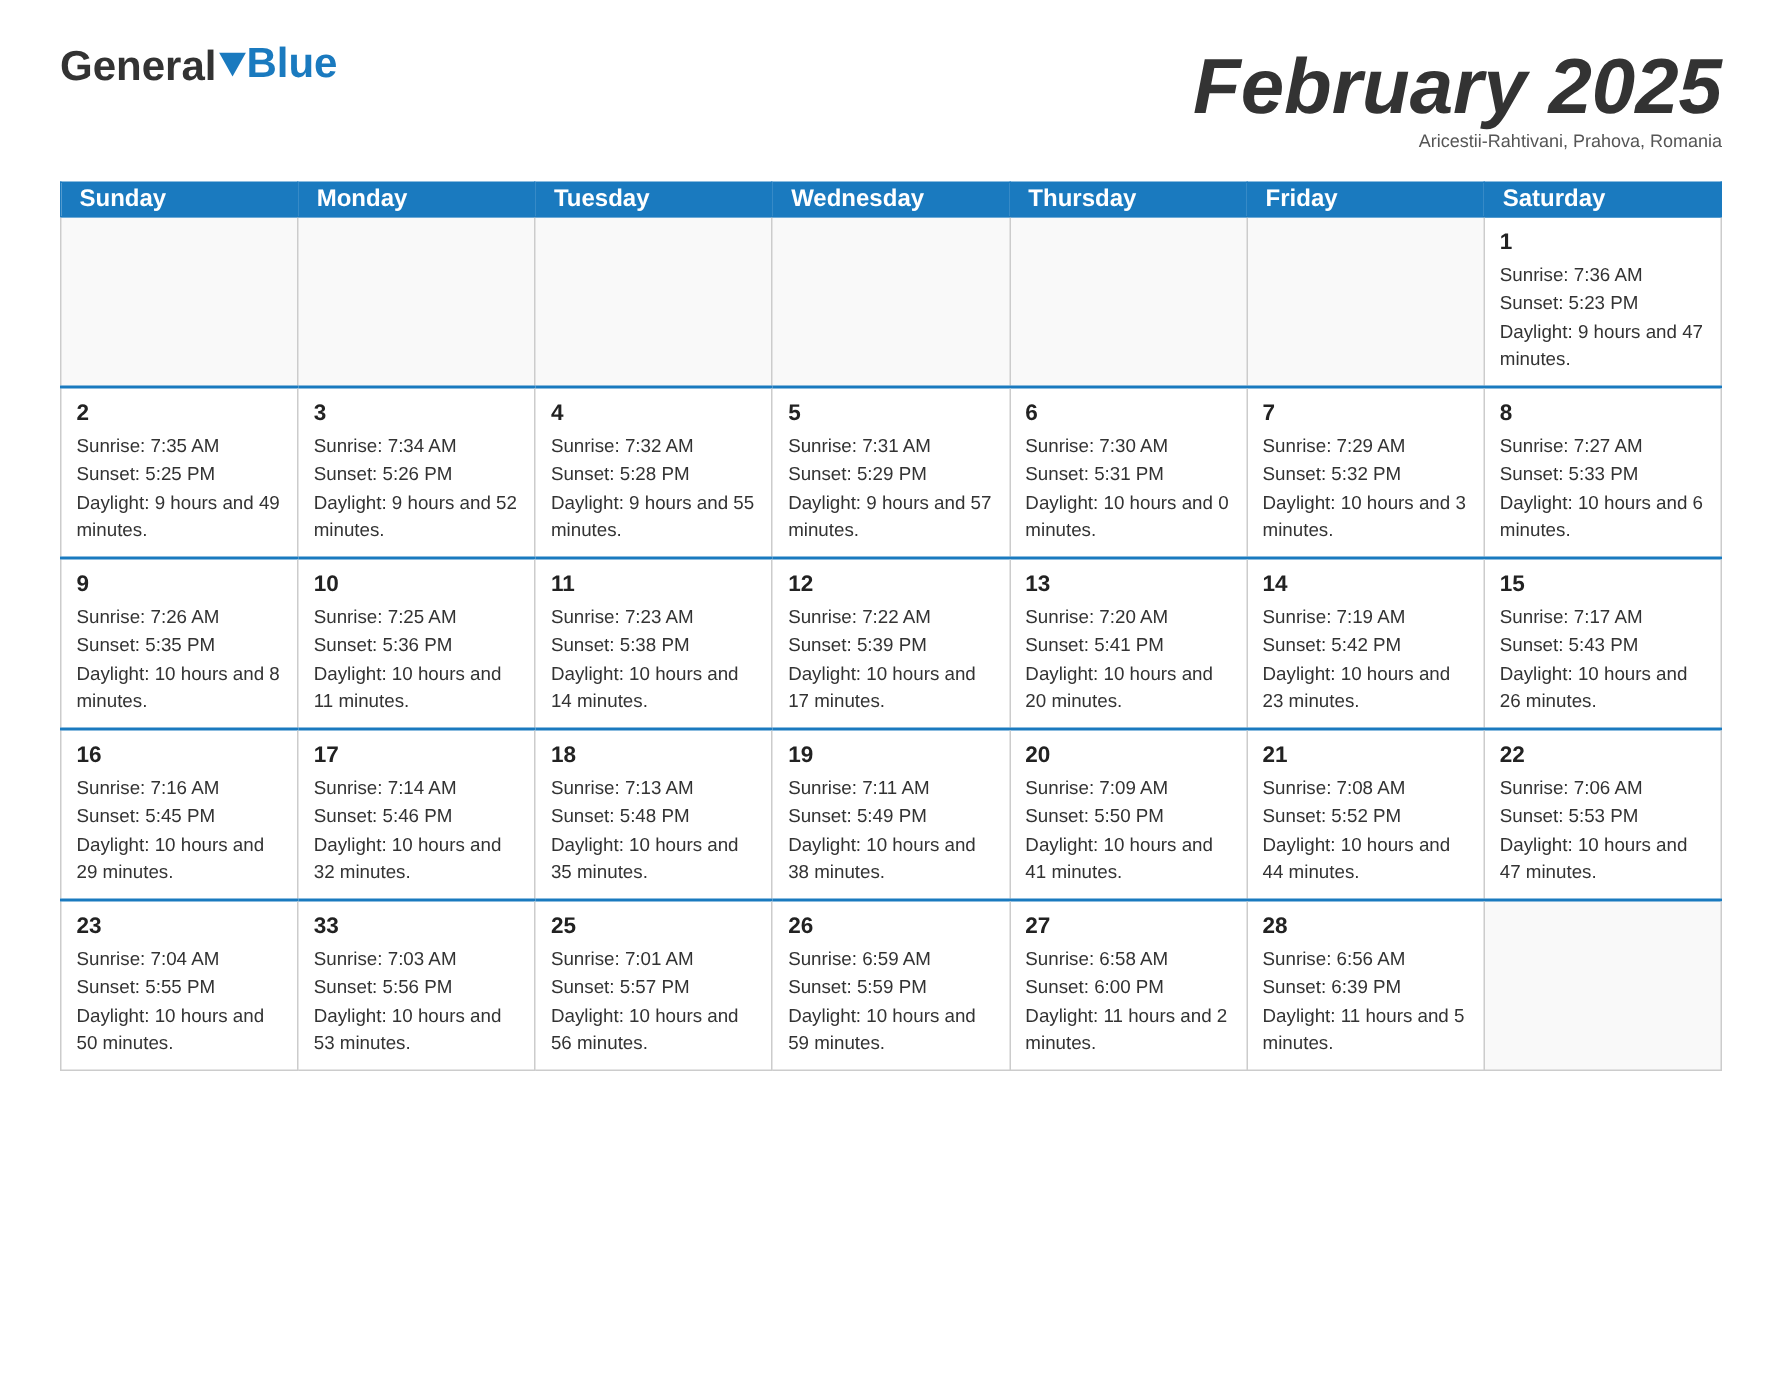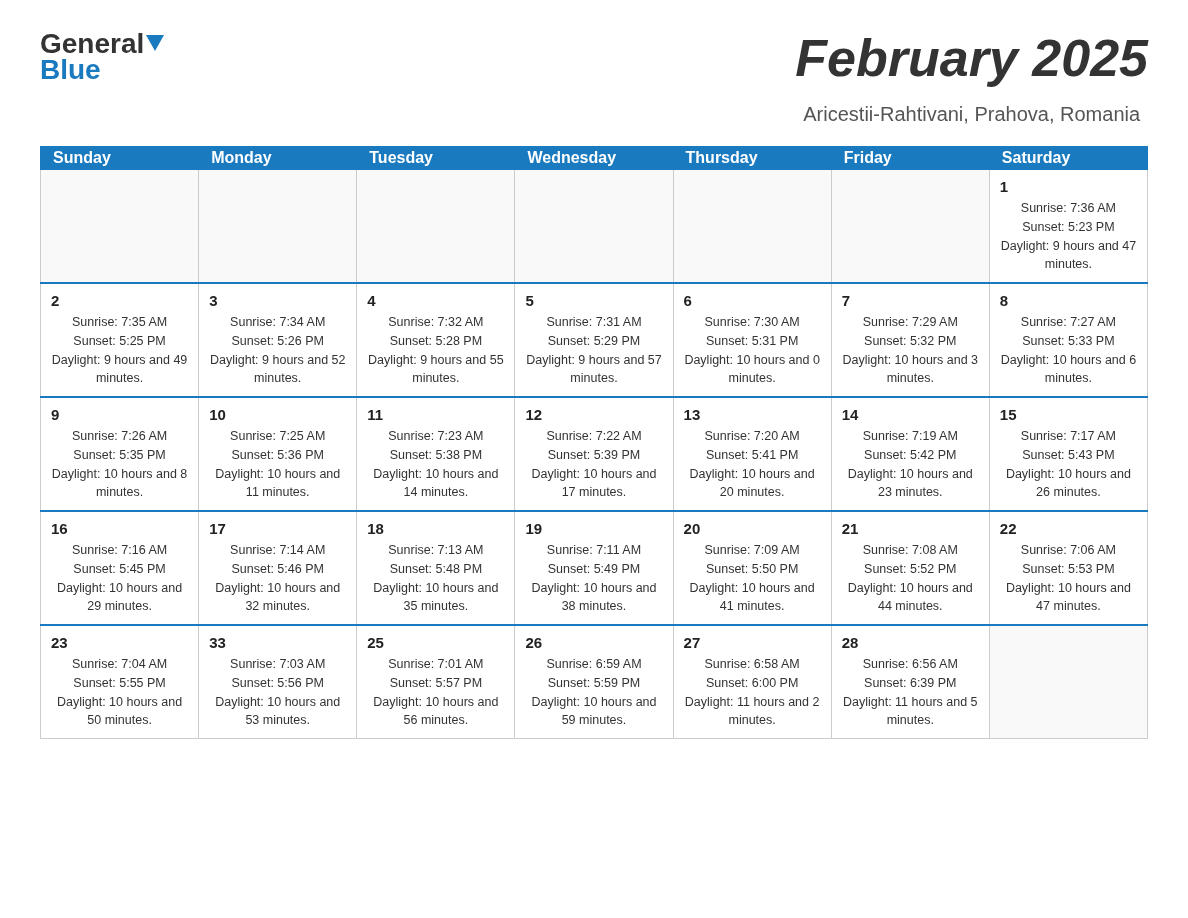--- a/index.html
+++ b/index.html
@@ -11,22 +11,21 @@
       min-height: 918px;
     }
     .header {
       display: flex;
       justify-content: space-between;
       align-items: flex-start;
       margin-bottom: 20px;
     }
     .logo {
       display: flex;
-      flex-direction: column;
-      align-items: flex-start;
+      align-items: center;
     }
     .logo-text {
       font-size: 28px;
       font-weight: bold;
       color: #333;
       line-height: 1;
     }
     .logo-top-line {
       display: flex;
       align-items: center;
@@ -41,24 +40,23 @@
       text-align: right;
     }
     .month-title {
       font-size: 52px;
       font-weight: bold;
       color: #333;
       line-height: 1.1;
       font-style: italic;
     }
     .location {
-      font-size: 20px;
+      font-size: 12px;
       color: #555;
-      margin-top: 16px;
-      text-align: center;
+      margin-top: 0;
     }
     .calendar {
       width: 100%;
       border-collapse: collapse;
       border: 1px solid #ccc;
     }
     .calendar th {
       background-color: #1a7abf;
       color: #fff;
       font-size: 16px;
@@ -80,21 +78,20 @@
     .day-number {
       font-size: 15px;
       font-weight: bold;
       margin-bottom: 4px;
       color: #222;
     }
     .day-info {
       font-size: 12.5px;
       color: #333;
       line-height: 1.5;
-      text-align: center;
     }
     .empty-cell {
       background: #f9f9f9;
     }
     .row-divider td {
       border-top: 2px solid #1a7abf;
     }
   </style>
 </head>
 <body>

